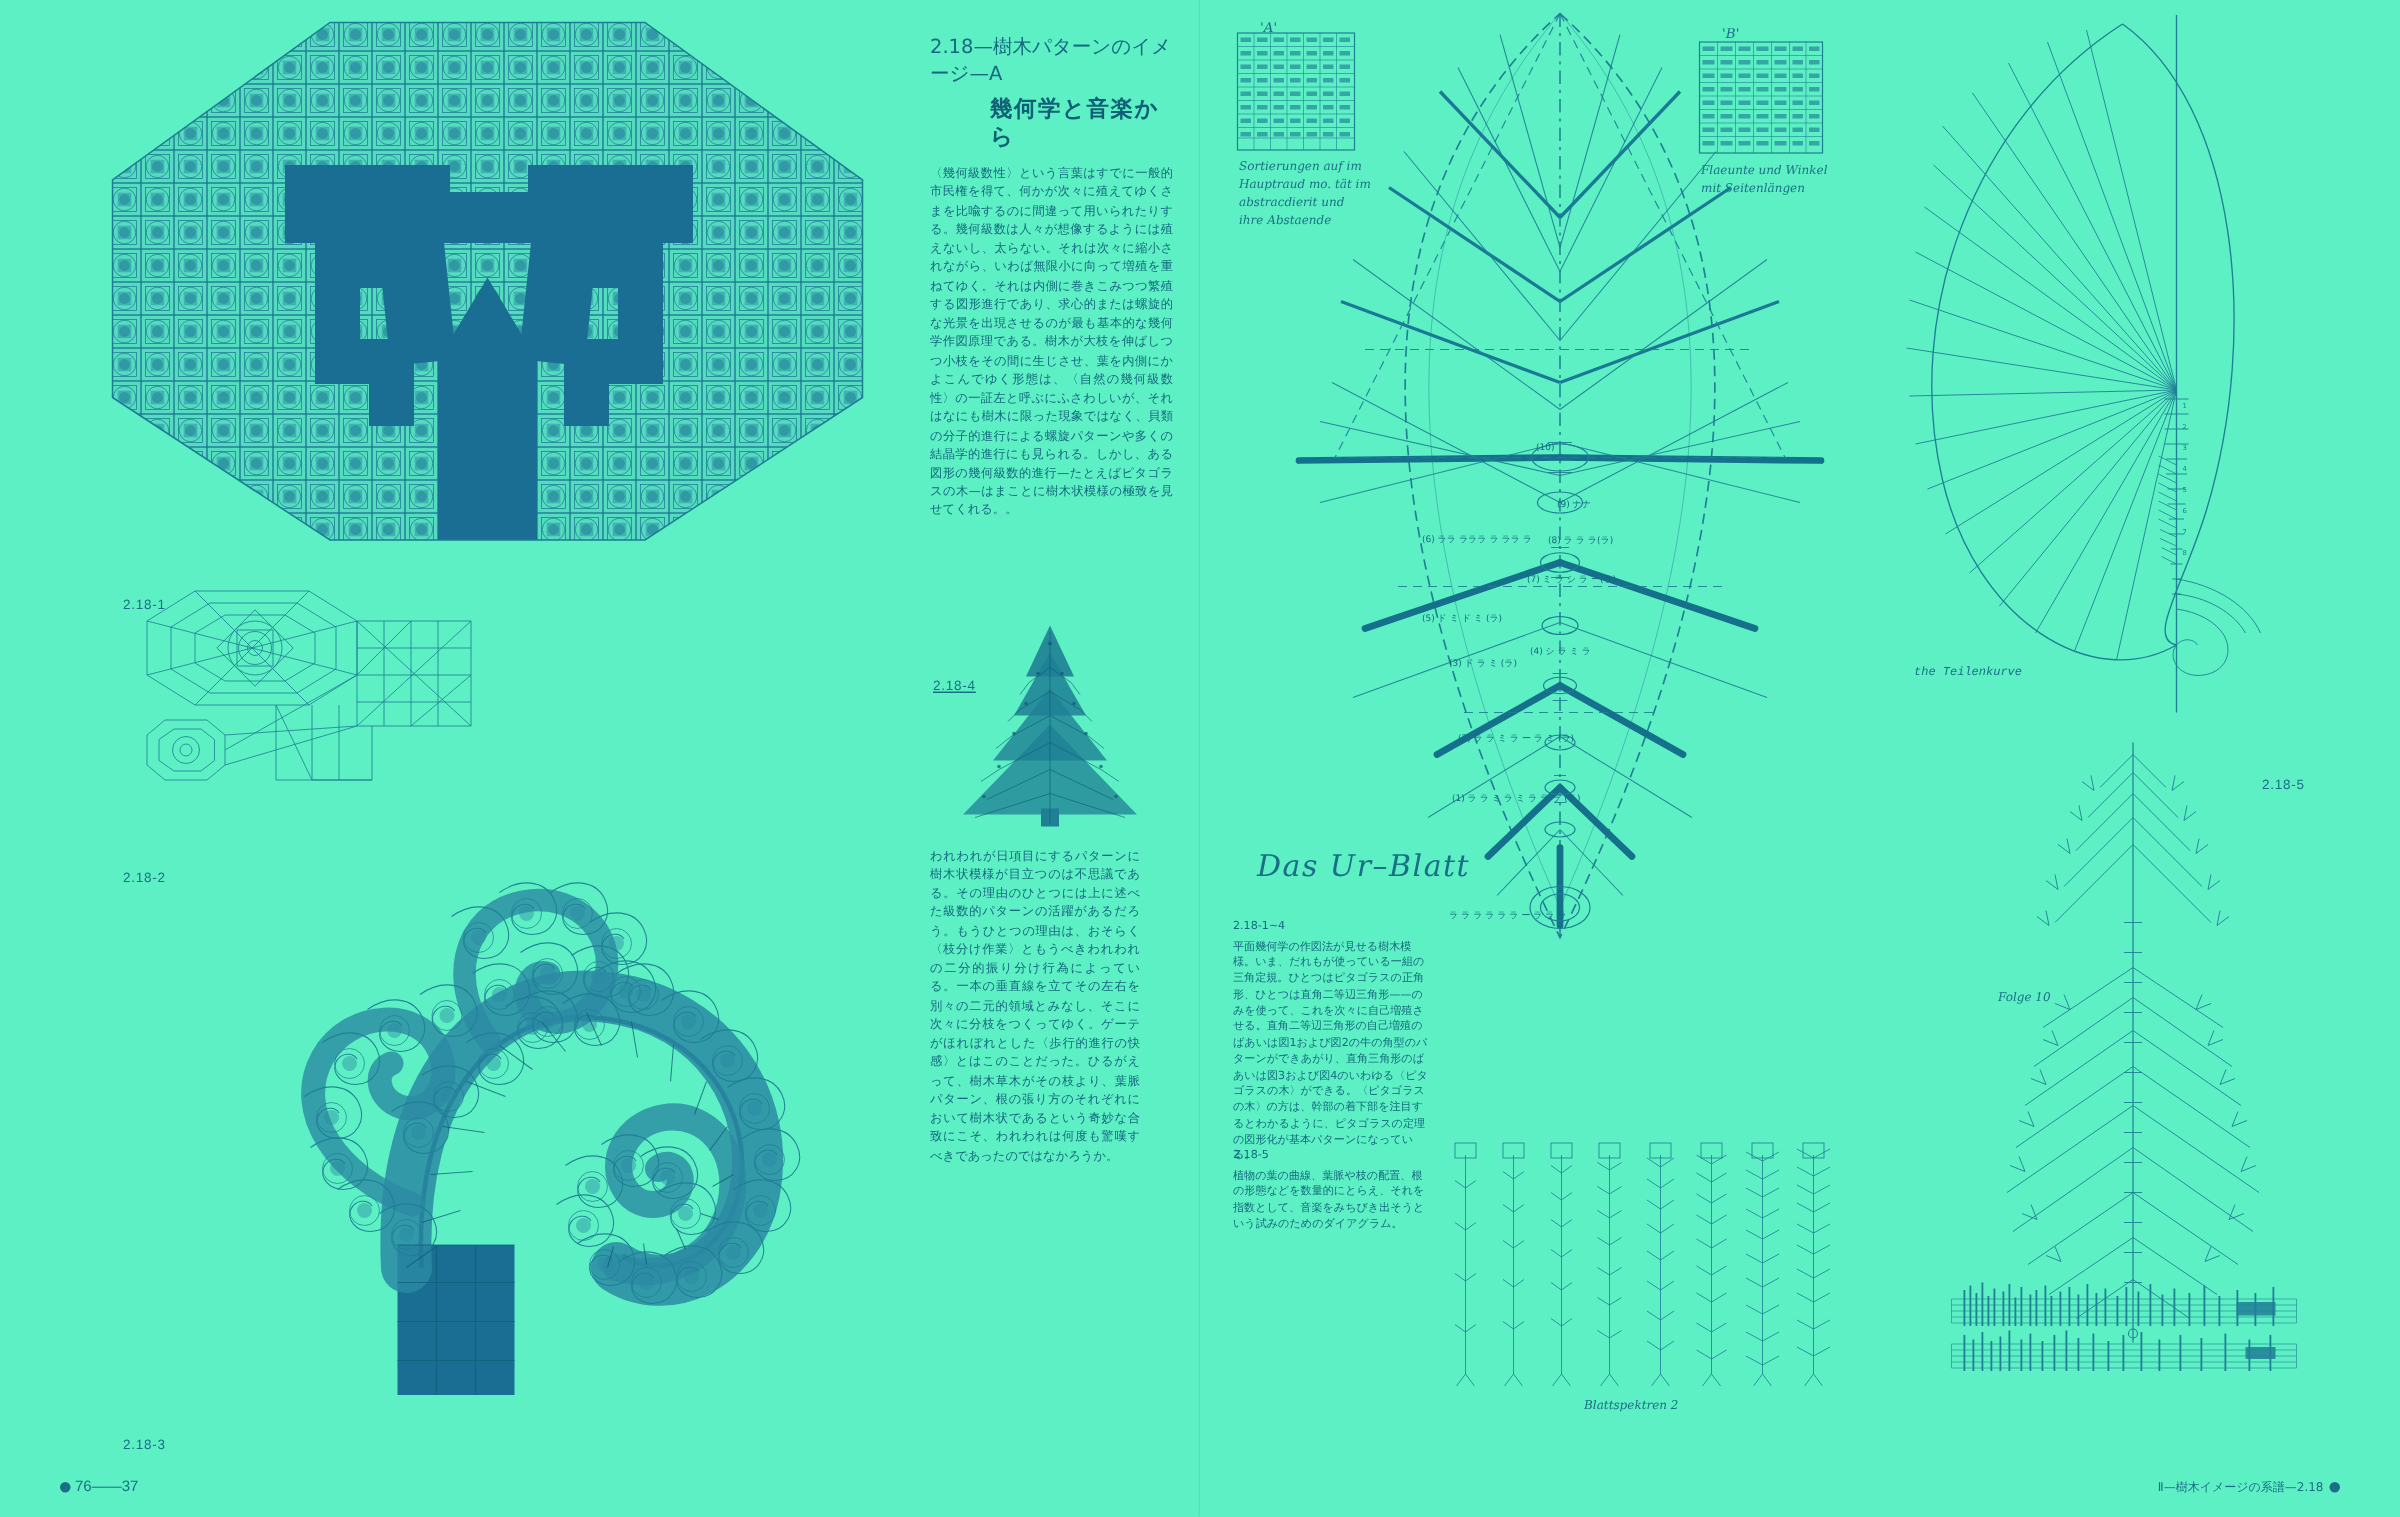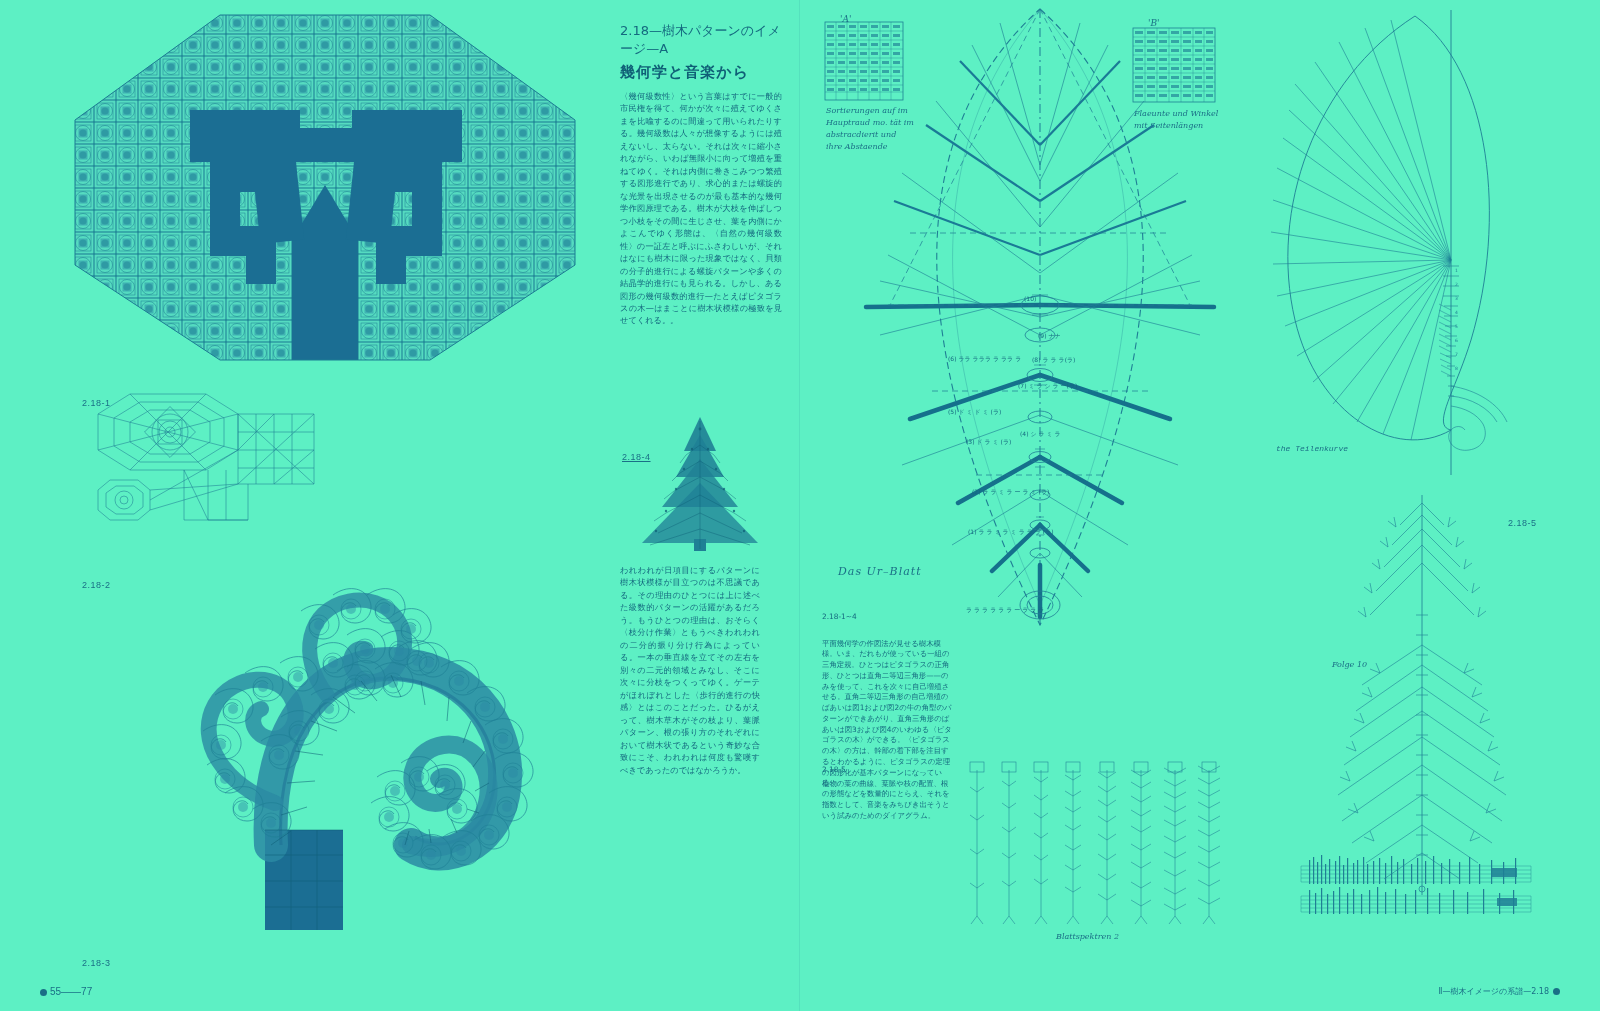--- a/index.html
+++ b/index.html
@@ -37,20 +37,21 @@
     position:absolute;left:620px;top:22px;width:162px;
   }
   .art-kicker{
     font-family:"DejaVu Sans", sans-serif;
     font-size:13px;letter-spacing:0px;color:#14697f;margin-bottom:5px;
   }
   .art-title{
     font-family:"DejaVu Sans", sans-serif;
     font-size:15px;font-weight:bold;letter-spacing:1px;color:#0f5f76;
     margin-bottom:8px;
+    margin-left:40px;
   }
   .art-body{
     font-family:"DejaVu Sans", sans-serif;
     font-size:8.2px;line-height:1.52;color:#14697f;text-align:justify;
   }
   .art-body2{
     position:absolute;left:620px;top:565px;width:140px;
     font-family:Liberation Sans, sans-serif;
     font-size:8.2px;line-height:1.52;color:#14697f;text-align:justify;
   }
@@ -679,21 +680,21 @@
         <circle cx="114" cy="96" r="1.2"></circle>
           <circle cx="36" cy="116" r="1.2"></circle>
         <circle cx="124" cy="116" r="1.2"></circle>
       </g>
     </svg>
   </div>
 
   <div class="art-body2">われわれが日項目にするパターンに樹木状模様が目立つのは不思議である。その理由のひとつには上に述べた級数的パターンの活躍があるだろう。もうひとつの理由は、おそらく〈枝分け作業〉ともうべきわれわれの二分的振り分け行為によっている。一本の垂直線を立てその左右を別々の二元的領域とみなし、そこに次々に分枝をつくってゆく。ゲーテがほれぼれとした〈歩行的進行の快感〉とはこのことだった。ひるがえって、樹木草木がその枝より、葉脈パターン、根の張り方のそれぞれにおいて樹木状であるという奇妙な合致にこそ、われわれは何度も驚嘆すべきであったのではなかろうか。</div>
 
   <div class="folio-left">
-    <span class="dot"></span><span>55——77</span>
+    <span class="dot"></span><span>76——37</span>
   </div>
 
   <div class="abs" style="left:825px;top:22px;">
     <svg width="78" height="78" viewBox="0 0 78 78">
       <rect x="0" y="0" width="78" height="78" fill="none" stroke="#1f7f95" stroke-width="0.8"></rect>
       <g stroke="#1f7f95" stroke-width="0.4">
         <path d="M0,9 H78 M0,18 H78 M0,27 H78 M0,36 H78 M0,45 H78 M0,54 H78 M0,63 H78 M0,70 H78"></path>
         <path d="M11,0 V78 M22,0 V78 M33,0 V78 M44,0 V78 M55,0 V78 M66,0 V78"></path>
       </g>
       <g fill="#1f7f95" opacity="0.65">
@@ -923,24 +924,24 @@
   <div class="abs jp" style="left:1032px;top:356px;font-size:6px;">(8) ラ ラ ラ(ラ)</div>
   <div class="abs jp" style="left:1018px;top:382px;font-size:6px;">(7) ミ ラ シ ラ ー(ラ)</div>
   <div class="abs jp" style="left:948px;top:355px;font-size:6px;">(6) ララ ラララ ラ ララ ラ</div>
   <div class="abs jp" style="left:948px;top:408px;font-size:6px;">(5) ド ミ ド ミ (ラ)</div>
   <div class="abs jp" style="left:1020px;top:430px;font-size:6px;">(4) シ ラ ミ ラ</div>
   <div class="abs jp" style="left:966px;top:438px;font-size:6px;">(3) ド ラ ミ (ラ)</div>
   <div class="abs jp" style="left:972px;top:488px;font-size:6px;">(2) ラ ラ ミ ラ ー ラ ミ (ラ)</div>
   <div class="abs jp" style="left:968px;top:528px;font-size:6px;">(1) ラ ラ ミ ラ ミ ラ ラ ラ (ラ)</div>
   <div class="abs jp" style="left:966px;top:606px;font-size:6px;">ラ ラ ラ ラ ラ ラ ー ラ ラ ラ</div>
 
-  <div class="hand abs" style="left:838px;top:565px;font-size:11px;letter-spacing:1px;">Das Ur–Blatt</div>
+  <div class="hand abs" style="left:838px;top:565px;font-size:20px;letter-spacing:1px;">Das Ur–Blatt</div>
 
   <div class="abs cap-block" style="left:822px;top:612px;width:130px;">
-    <div style="margin-bottom:16px;">2.18-1~4</div>
+    <div style="margin-bottom:3px;">2.18-1~4</div>
     <div>平面幾何学の作図法が見せる樹木模様。いま、だれもが使っている一組の三角定規。ひとつはピタゴラスの正角形、ひとつは直角二等辺三角形——のみを使って、これを次々に自己増殖させる。直角二等辺三角形の自己増殖のばあいは図1および図2の牛の角型のパターンができあがり、直角三角形のばあいは図3および図4のいわゆる〈ピタゴラスの木〉ができる。〈ピタゴラスの木〉の方は、幹部の着下部を注目するとわかるように、ピタゴラスの定理の図形化が基本パターンになっている。</div>
   </div>
 
   <div class="abs cap-block" style="left:822px;top:765px;width:130px;">
     <div style="margin-bottom:3px;">2.18-5</div>
     <div>植物の葉の曲線、葉脈や枝の配置、根の形態などを数量的にとらえ、それを指数として、音楽をみちびき出そうという試みのためのダイアグラム。</div>
   </div>
 
   <div class="abs" style="left:1255px;top:10px;">
     <svg width="260" height="470" viewBox="0 0 260 470">

